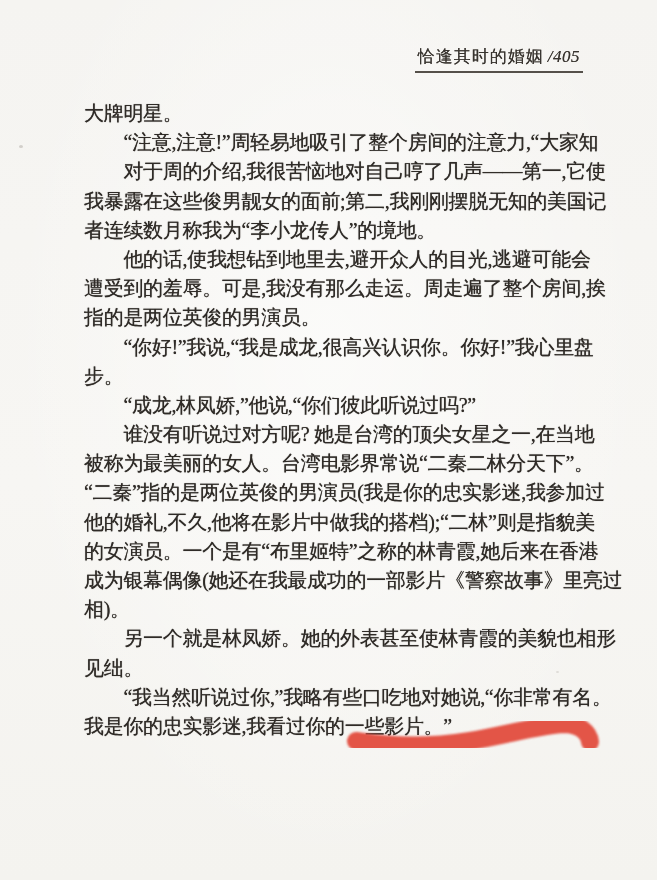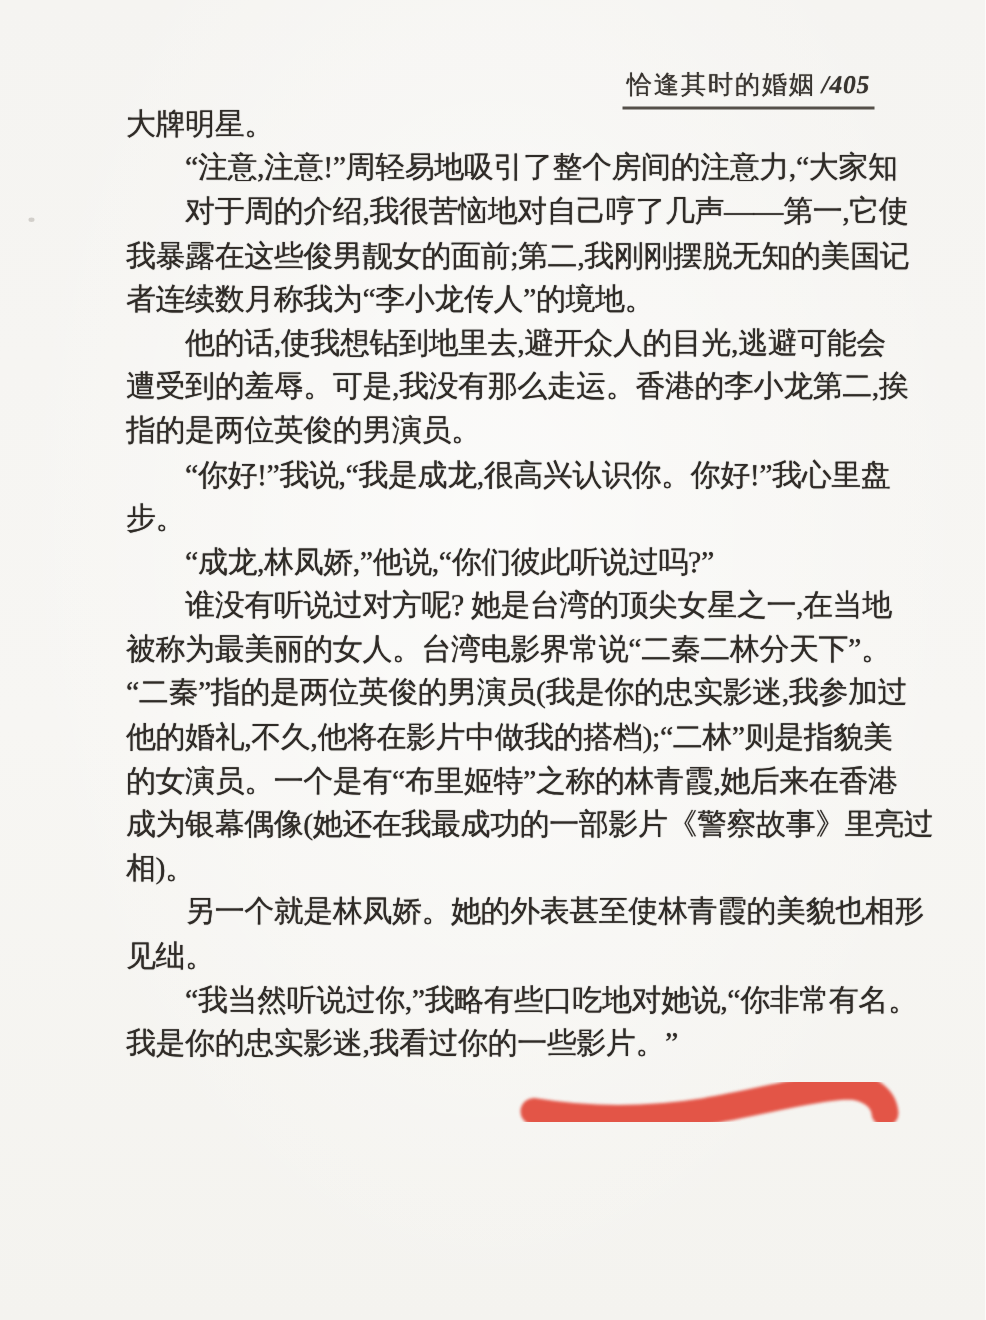--- a/index.html
+++ b/index.html
@@ -21,28 +21,28 @@
     font-size: 17px;
     line-height: 24px;
     letter-spacing: 1px;
     padding: 0 3px 2px 3px;
     border-bottom: 2px solid #55504a;
     color: #38342f;
     text-shadow: 0 0 0.6px rgba(56,52,47,0.85);
     white-space: nowrap;
   }
   .running-head .pageno {
-    font-weight: bold;
+    font-weight: normal;
     font-style: italic;
     letter-spacing: 0.5px;
     margin-left: 4px;
   }
   .body-text {
     position: absolute;
-    top: 69px;
+    top: 99px;
     left: 84px;
     width: 520px;
   }
   .line {
     height: 29.2px;
     line-height: 29.2px;
     font-size: 20px;
     letter-spacing: -0.3px;
     white-space: nowrap;
     color: #2f2b27;
@@ -72,21 +72,21 @@
     <span>恰逢其时的婚姻</span><span class="pageno">/405</span>
   </div>
 
   <div class="body-text">
       <div class="line">大牌明星。</div>
       <div class="line">　　“注意,注意!”周轻易地吸引了整个房间的注意力,“大家知</div>
       <div class="line">　　对于周的介绍,我很苦恼地对自己哼了几声——第一,它使</div>
       <div class="line">我暴露在这些俊男靓女的面前;第二,我刚刚摆脱无知的美国记</div>
       <div class="line">者连续数月称我为“李小龙传人”的境地。</div>
       <div class="line">　　他的话,使我想钻到地里去,避开众人的目光,逃避可能会</div>
-      <div class="line">遭受到的羞辱。可是,我没有那么走运。香港的李小龙第二,挨</div>
+      <div class="line">遭受到的羞辱。可是,我没有那么走运。周走遍了整个房间,挨</div>
       <div class="line">指的是两位英俊的男演员。</div>
       <div class="line">　　“你好!”我说,“我是成龙,很高兴认识你。你好!”我心里盘</div>
       <div class="line">步。</div>
       <div class="line">　　“成龙,林凤娇,”他说,“你们彼此听说过吗?”</div>
       <div class="line">　　谁没有听说过对方呢? 她是台湾的顶尖女星之一,在当地</div>
       <div class="line">被称为最美丽的女人。台湾电影界常说“二秦二林分天下”。</div>
       <div class="line">“二秦”指的是两位英俊的男演员(我是你的忠实影迷,我参加过</div>
       <div class="line">他的婚礼,不久,他将在影片中做我的搭档);“二林”则是指貌美</div>
       <div class="line">的女演员。一个是有“布里姬特”之称的林青霞,她后来在香港</div>
       <div class="line">成为银幕偶像(她还在我最成功的一部影片《警察故事》里亮过</div>

